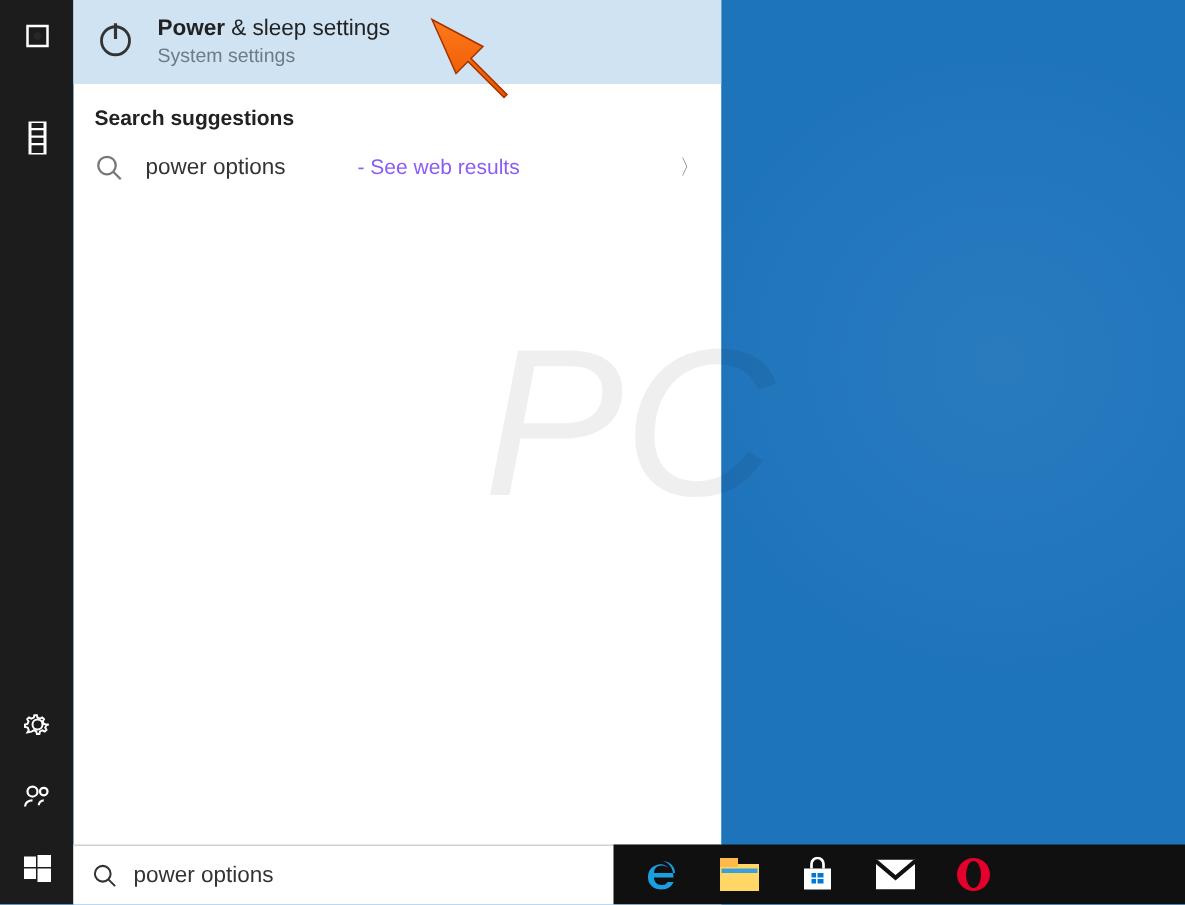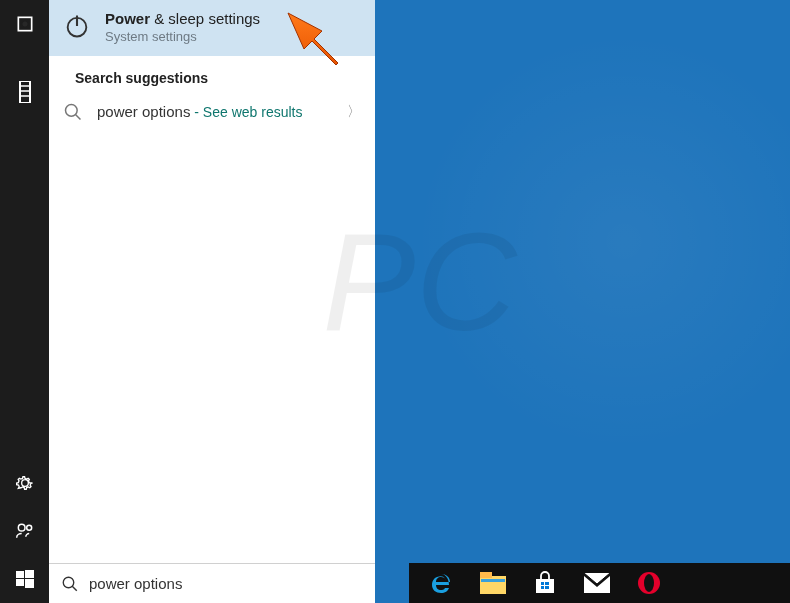--- a/index.html
+++ b/index.html
@@ -19,21 +19,21 @@
   .rail-spacer { flex: 1; }
   .rail-item {
     width: 49px; height: 48px;
     display: flex; align-items: center; justify-content: center;
     cursor: pointer;
   }
   .rail-item svg { fill: #fff; }
 
   
   .panel {
-    width: 326px;
+    width: 432px;
     height: 100%;
     background: #fff;
     display: flex;
     flex-direction: column;
     position: relative;
   }
   .best-match {
     background: #cfe3f2;
     padding: 10px 14px 12px 14px;
     display: flex;
@@ -41,33 +41,33 @@
     gap: 14px;
     cursor: pointer;
   }
   .best-icon { width: 28px; height: 28px; margin-top: 2px; }
   .best-text { display: flex; flex-direction: column; }
   .best-title { font-size: 15px; color: #222; }
   .best-title b { font-weight: 600; }
   .best-sub { font-size: 13px; color: #6e7a84; margin-top: 2px; }
 
   .section-header {
-    padding: 14px 14px 8px 26px;
+    padding: 14px 14px 8px 14px;
     font-size: 14px; font-weight: 600; color: #222;
   }
   .suggestion {
     padding: 8px 14px;
     display: flex; align-items: center;
     gap: 14px;
     cursor: pointer;
     position: relative;
   }
   .suggestion .sugg-icon { width: 20px; height: 20px; opacity: .8; }
   .sugg-text { font-size: 15px; color: #333; }
-  .sugg-extra { font-size: 14px; color: #0f766e; }
+  .sugg-extra { font-size: 14px; color: #8b5cf6; margin-left: 44px; }
   .chevron { position: absolute; right: 14px; color: #8a8a8a; font-size: 14px; }
 
   
   .watermark {
     position: absolute;
     left: 49px; top: 0; right: 0; bottom: 40px;
     pointer-events: none;
     opacity: .06;
     display:flex; align-items:center; justify-content:center;
     font-size: 140px; font-weight: 400; color:#000;

